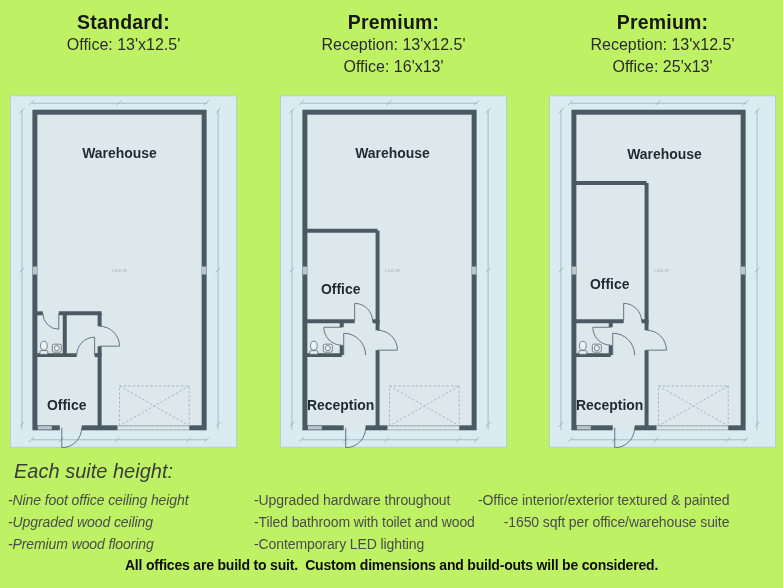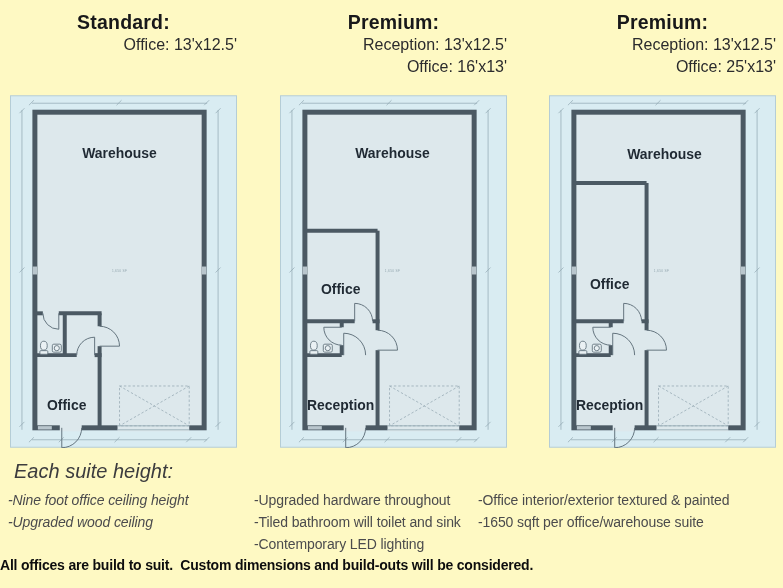--- a/index.html
+++ b/index.html
@@ -1,43 +1,43 @@
 <!DOCTYPE html>
 <html><head>
 <meta charset="utf-8">
 <style>
   html,body{margin:0;padding:0;background:#fff;}
   .canvas{
-    position:relative;width:783px;height:588px;background:#fef9c3;
+    position:relative;width:783px;height:588px;background:#bef264;
     font-family:"Liberation Sans",sans-serif;overflow:hidden;
   }
   .col{position:absolute;width:227px;text-align:center;}
   .col.c1{left:10px;} .col.c2{left:280px;} .col.c3{left:549px;}
   .hdr{top:10px;}
   .plan-title{font-size:19.5px;font-weight:700;color:#18181a;line-height:24px;letter-spacing:.2px;}
-  .plan-sub{font-size:16px;color:#2b2b2d;line-height:22px;text-align:right;}
+  .plan-sub{font-size:16px;color:#2b2b2d;line-height:22px;}
   .plan-sub:empty{display:none;}
   .planwrap{top:95px;height:415px;}
   svg.plan{display:block;margin:0 auto;}
   .band{fill:#d9ecf2;stroke:#b5cdd6;stroke-width:1;}
   .dims{stroke:#8fa6b0;stroke-width:0.7;fill:none;}
   .room{fill:#dde8ec;stroke:#4b5963;stroke-width:5;}
   .erase{fill:#dde8ec;stroke:none;}
   .thin{stroke:#8fa6b0;stroke-width:0.8;}
   .window{fill:#b9c6cd;}
   .wall{stroke:#4b5963;stroke-width:4;fill:none;}
   .door{stroke:#64747e;stroke-width:1;fill:none;}
   .fixture{stroke:#64747e;stroke-width:0.9;fill:#eaf1f4;}
   .xbox{stroke:#97abb5;stroke-width:0.8;fill:none;stroke-dasharray:2.4 2;}
   .room-label{font-family:"Liberation Sans",sans-serif;font-size:14px;font-weight:700;fill:#1f2933;text-anchor:middle;}
   .area-label{font-family:"Liberation Sans",sans-serif;font-size:3.2px;fill:#93a6af;text-anchor:middle;letter-spacing:.3px;}
   .offers-title{position:absolute;left:14px;top:460px;font-size:20px;font-style:italic;color:#3c3c3e;}
   .feat{position:absolute;top:489px;font-size:14px;color:#4b4b4d;line-height:22px;white-space:nowrap;letter-spacing:-0.1px;}
-  .feat.f1{left:8px;font-style:italic;} .feat.f2{left:222px;margin-left:32px;} .feat.f3{left:478px;}
-  .footer{position:absolute;left:0;top:557px;width:100%;
+  .feat.f1{left:8px;font-style:italic;} .feat.f2{left:222px;margin-left:32px;} .feat.f3{left:478px;text-align:right;}
+  .footer{position:absolute;left:0;top:557px;width:100%;text-align:center;
     font-size:14px;font-weight:700;color:#0d0d0e;letter-spacing:-0.2px;white-space:pre;}
 </style>
 </head>
 <body>
 
 <div class="canvas">
 
   <div class="col c1 hdr">
     <div class="plan-title">Standard:</div>
     <div class="plan-sub">Office: 13'x12.5'</div>
@@ -228,24 +228,25 @@
       <text class="room-label" x="61" y="316">Reception</text>
       <text class="area-label" x="113" y="178">1,650 SF</text>
     </svg>
   </div>
 
   <div class="offers-title">Each suite height:</div>
 
   <div class="feat f1">
     <div>-Nine foot office ceiling height</div>
     <div>-Upgraded wood ceiling</div>
+    <div>-Premium wood flooring</div>
   </div>
   <div class="feat f2">
     <div>-Upgraded hardware throughout</div>
-    <div>-Tiled bathroom will toilet and sink</div>
+    <div>-Tiled bathroom with toilet and wood</div>
     <div>-Contemporary LED lighting</div>
   </div>
   <div class="feat f3">
     <div>-Office interior/exterior textured &amp; painted</div>
     <div>-1650 sqft per office/warehouse suite</div>
   </div>
 
   <div class="footer">All offices are build to suit.  Custom dimensions and build-outs will be considered.</div>
 
 </div>

